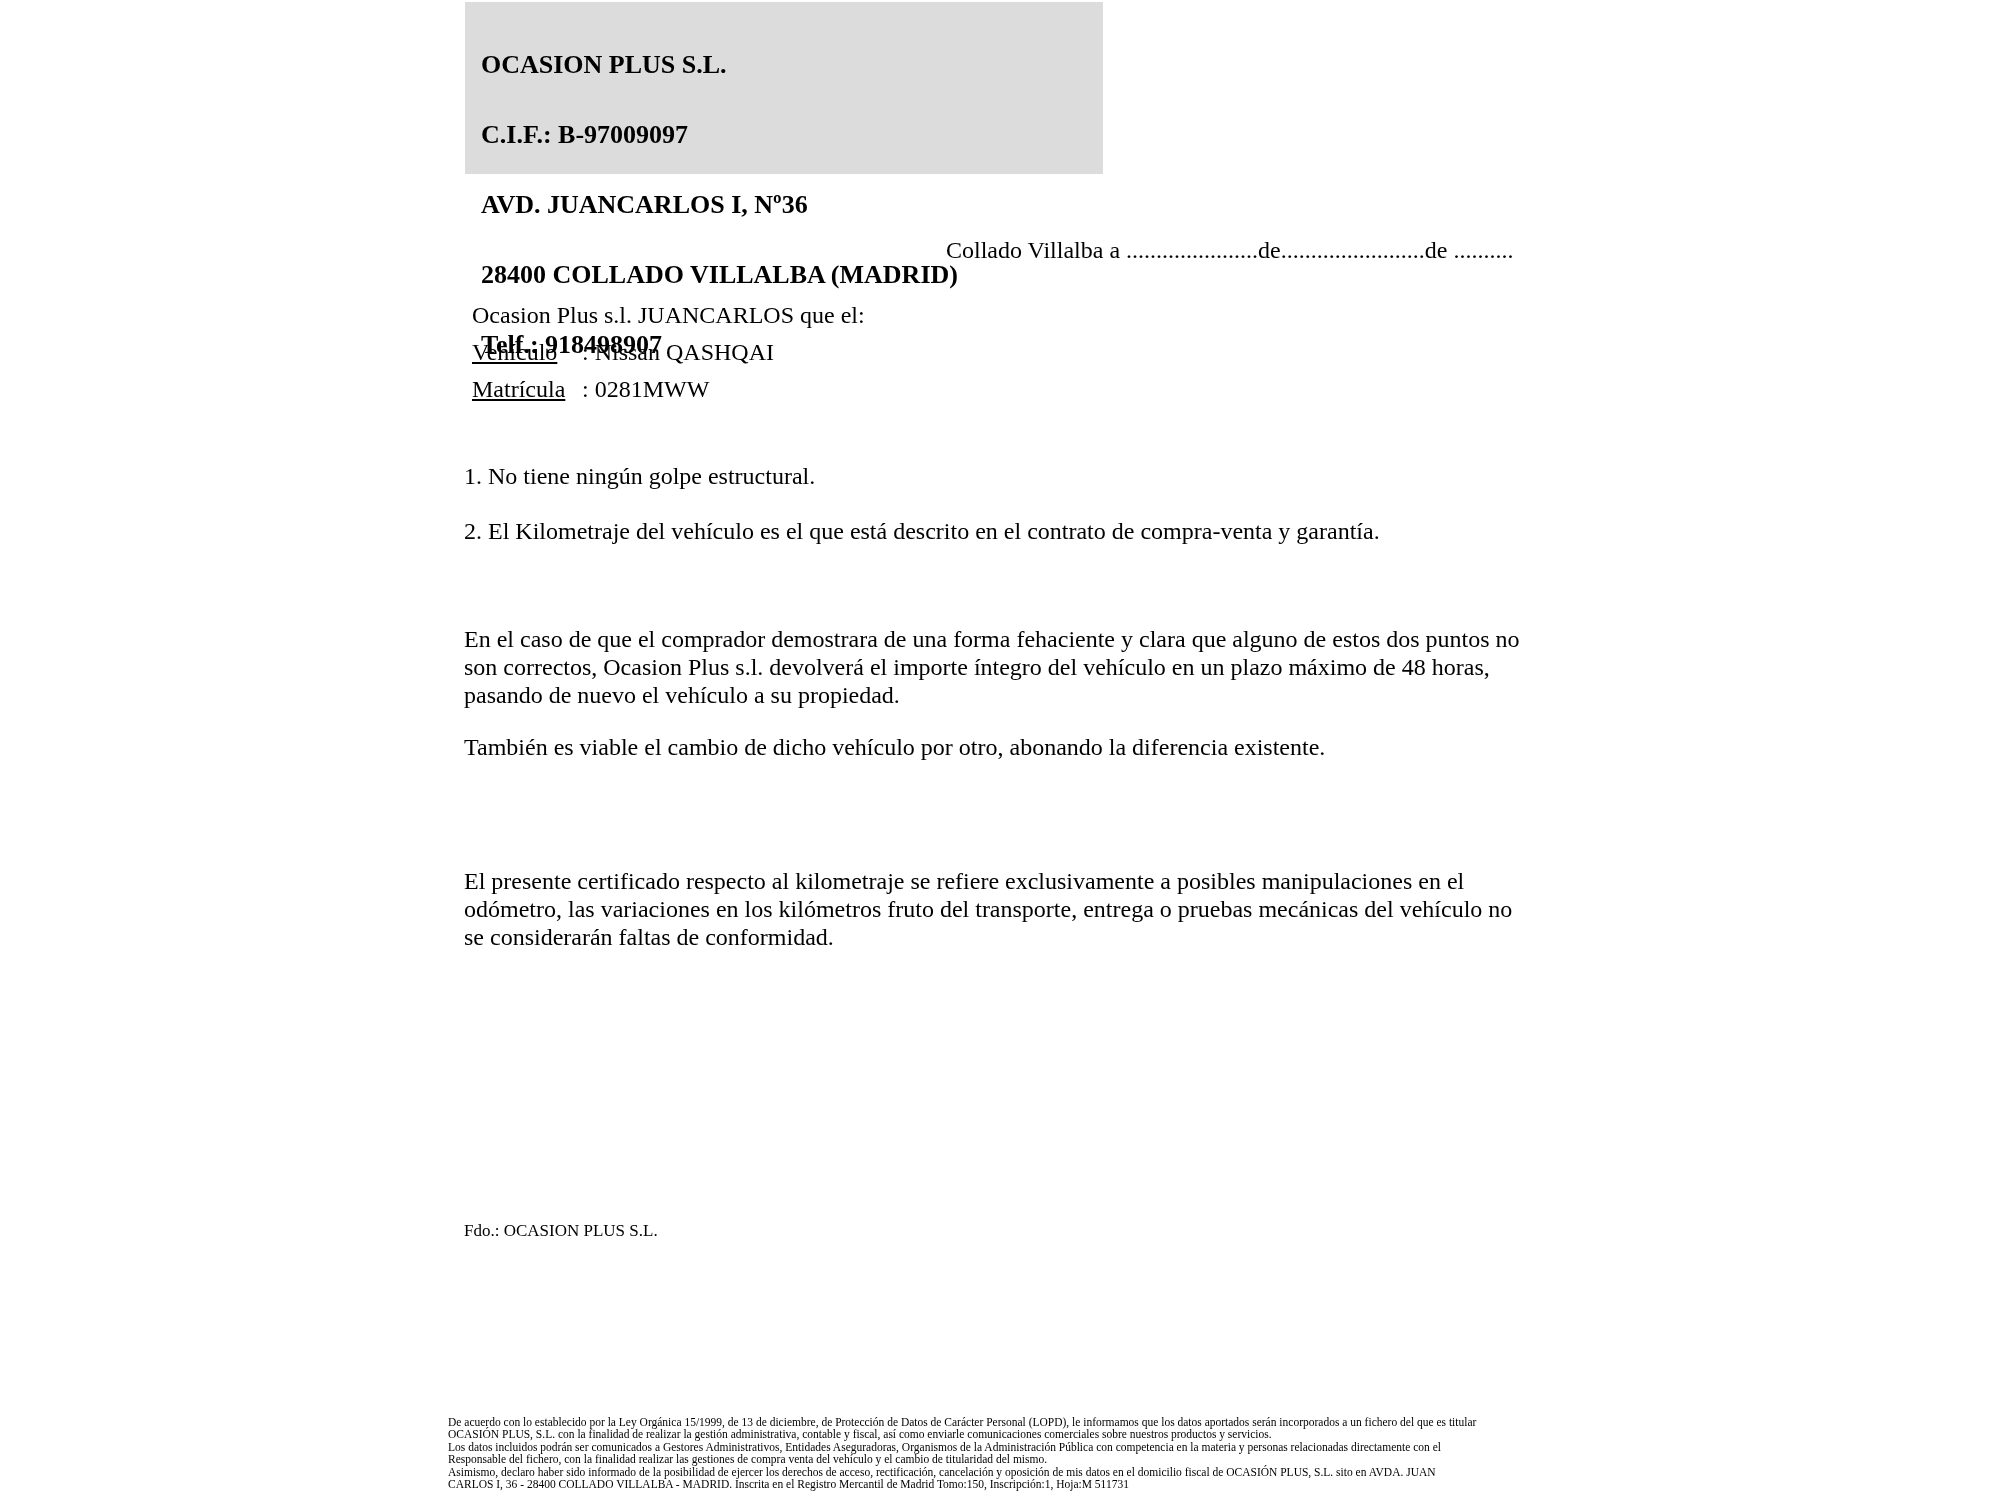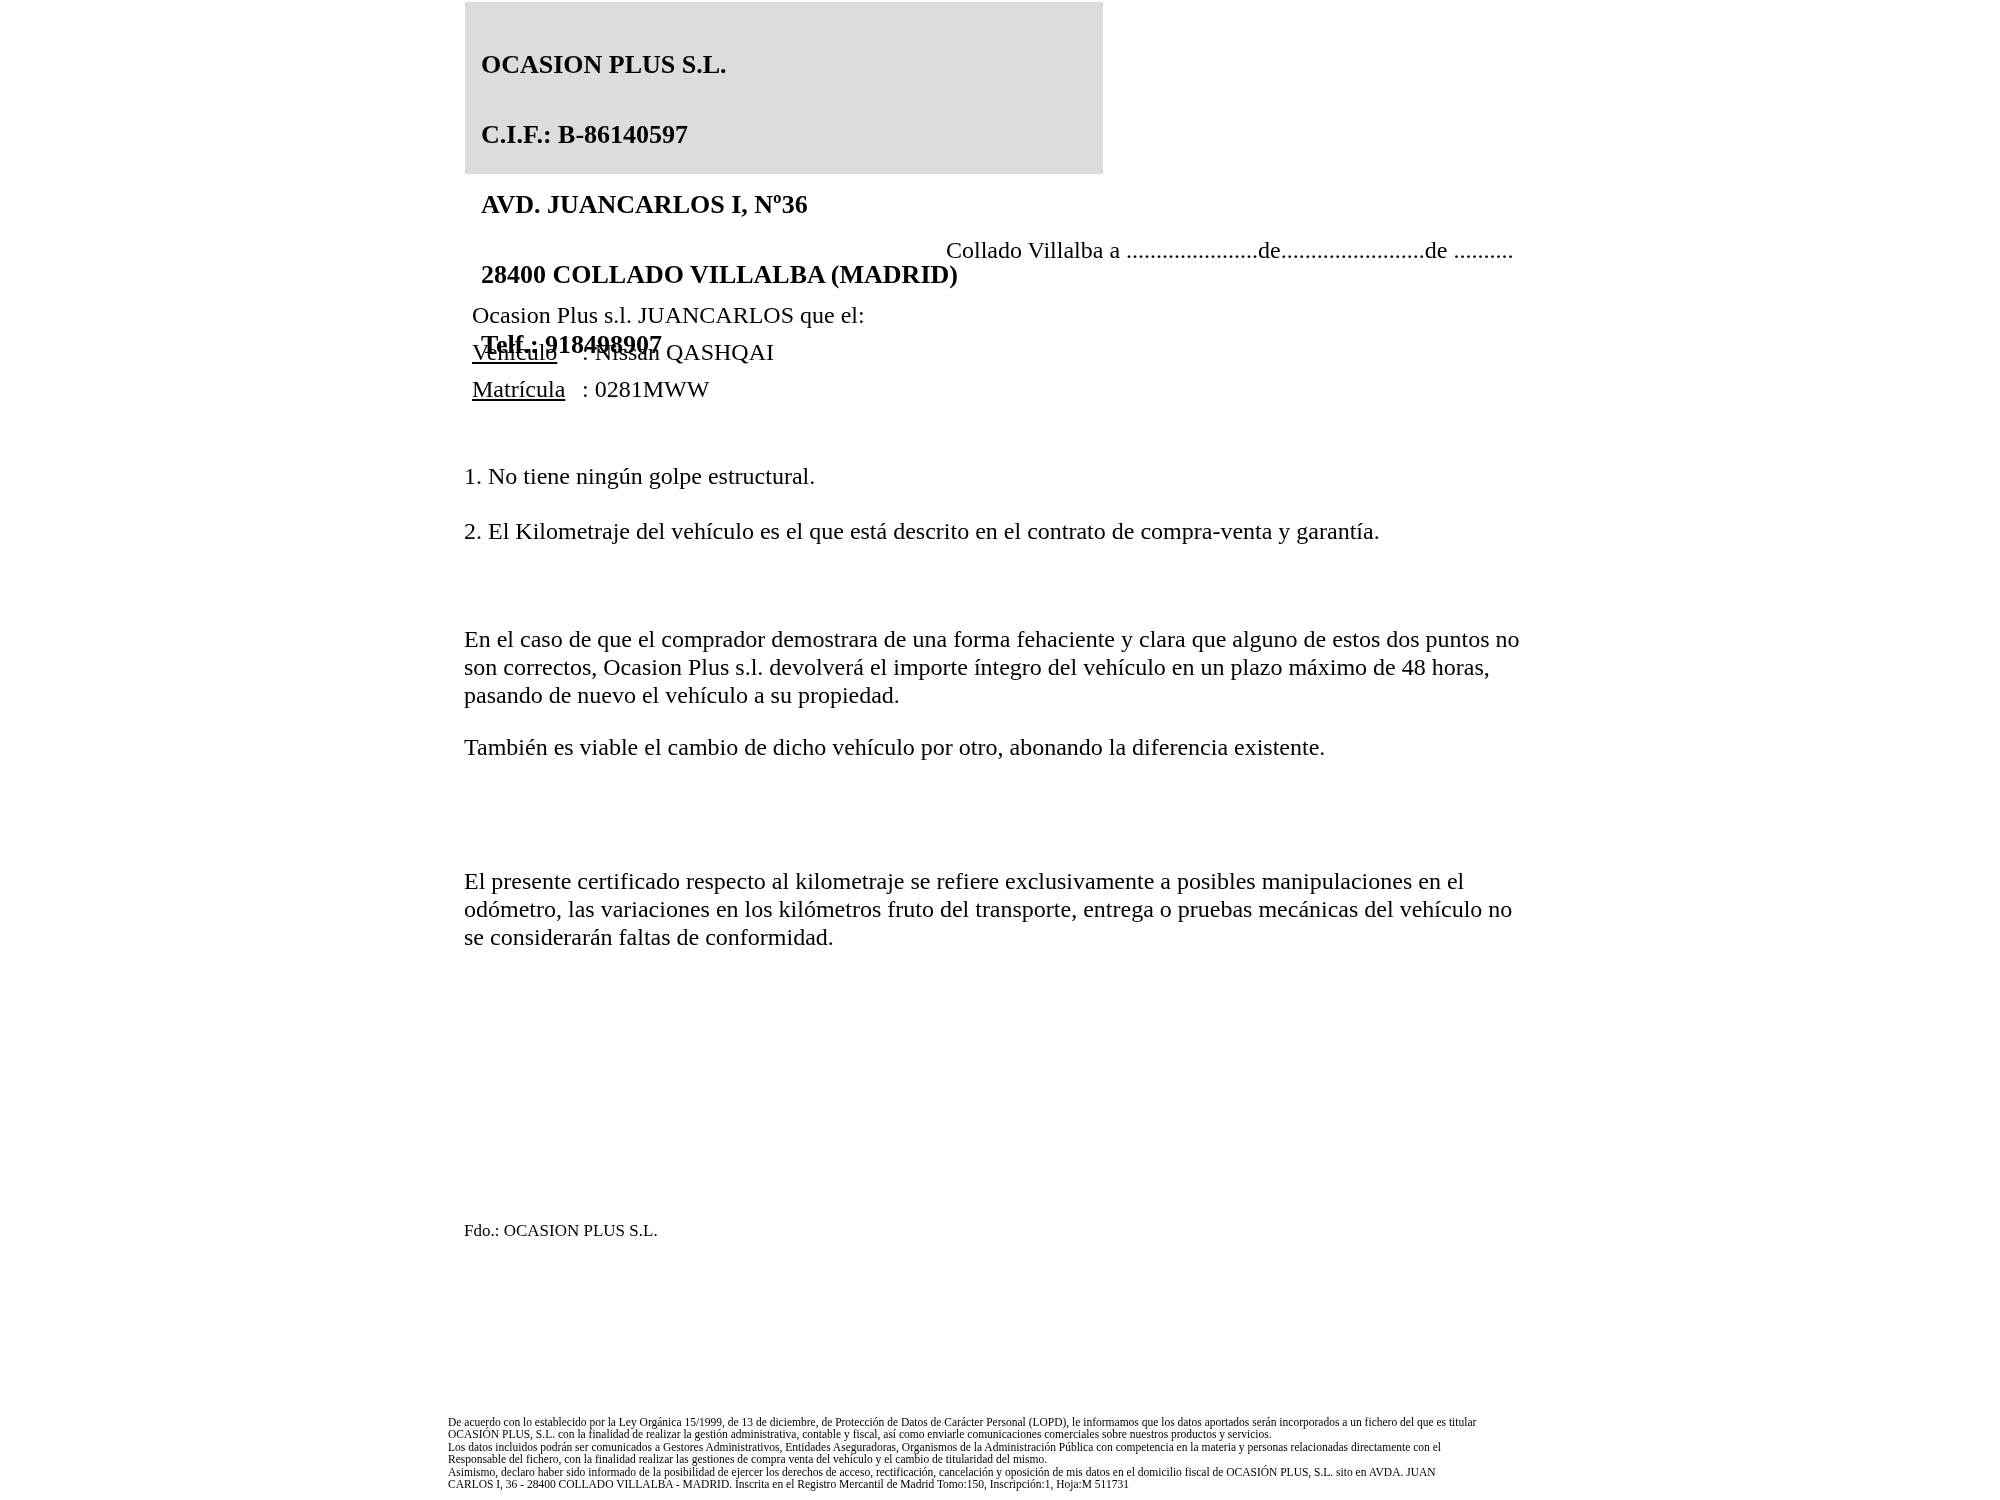--- a/index.html
+++ b/index.html
@@ -95,21 +95,21 @@
     white-space: pre-line;
   }
 </style>
 </head>
 <body>
 
 <div class="page">
 
   <div class="letterhead">
     <div>OCASION PLUS S.L.</div>
-    <div>C.I.F.: B-86140597</div>
+    <div>C.I.F.: B-97009097</div>
     <div>AVD. JUANCARLOS I, Nº36</div>
     <div>28400 COLLADO VILLALBA (MADRID)</div>
     <div>Telf.: 918498907</div>
   </div>
 
   <div class="date-line">Collado Villalba a ......................de........................de ..........</div>
 
   <div class="certify-intro">Ocasion Plus s.l. JUANCARLOS que el:</div>
 
   <div class="field-row field-row-vehicle">

